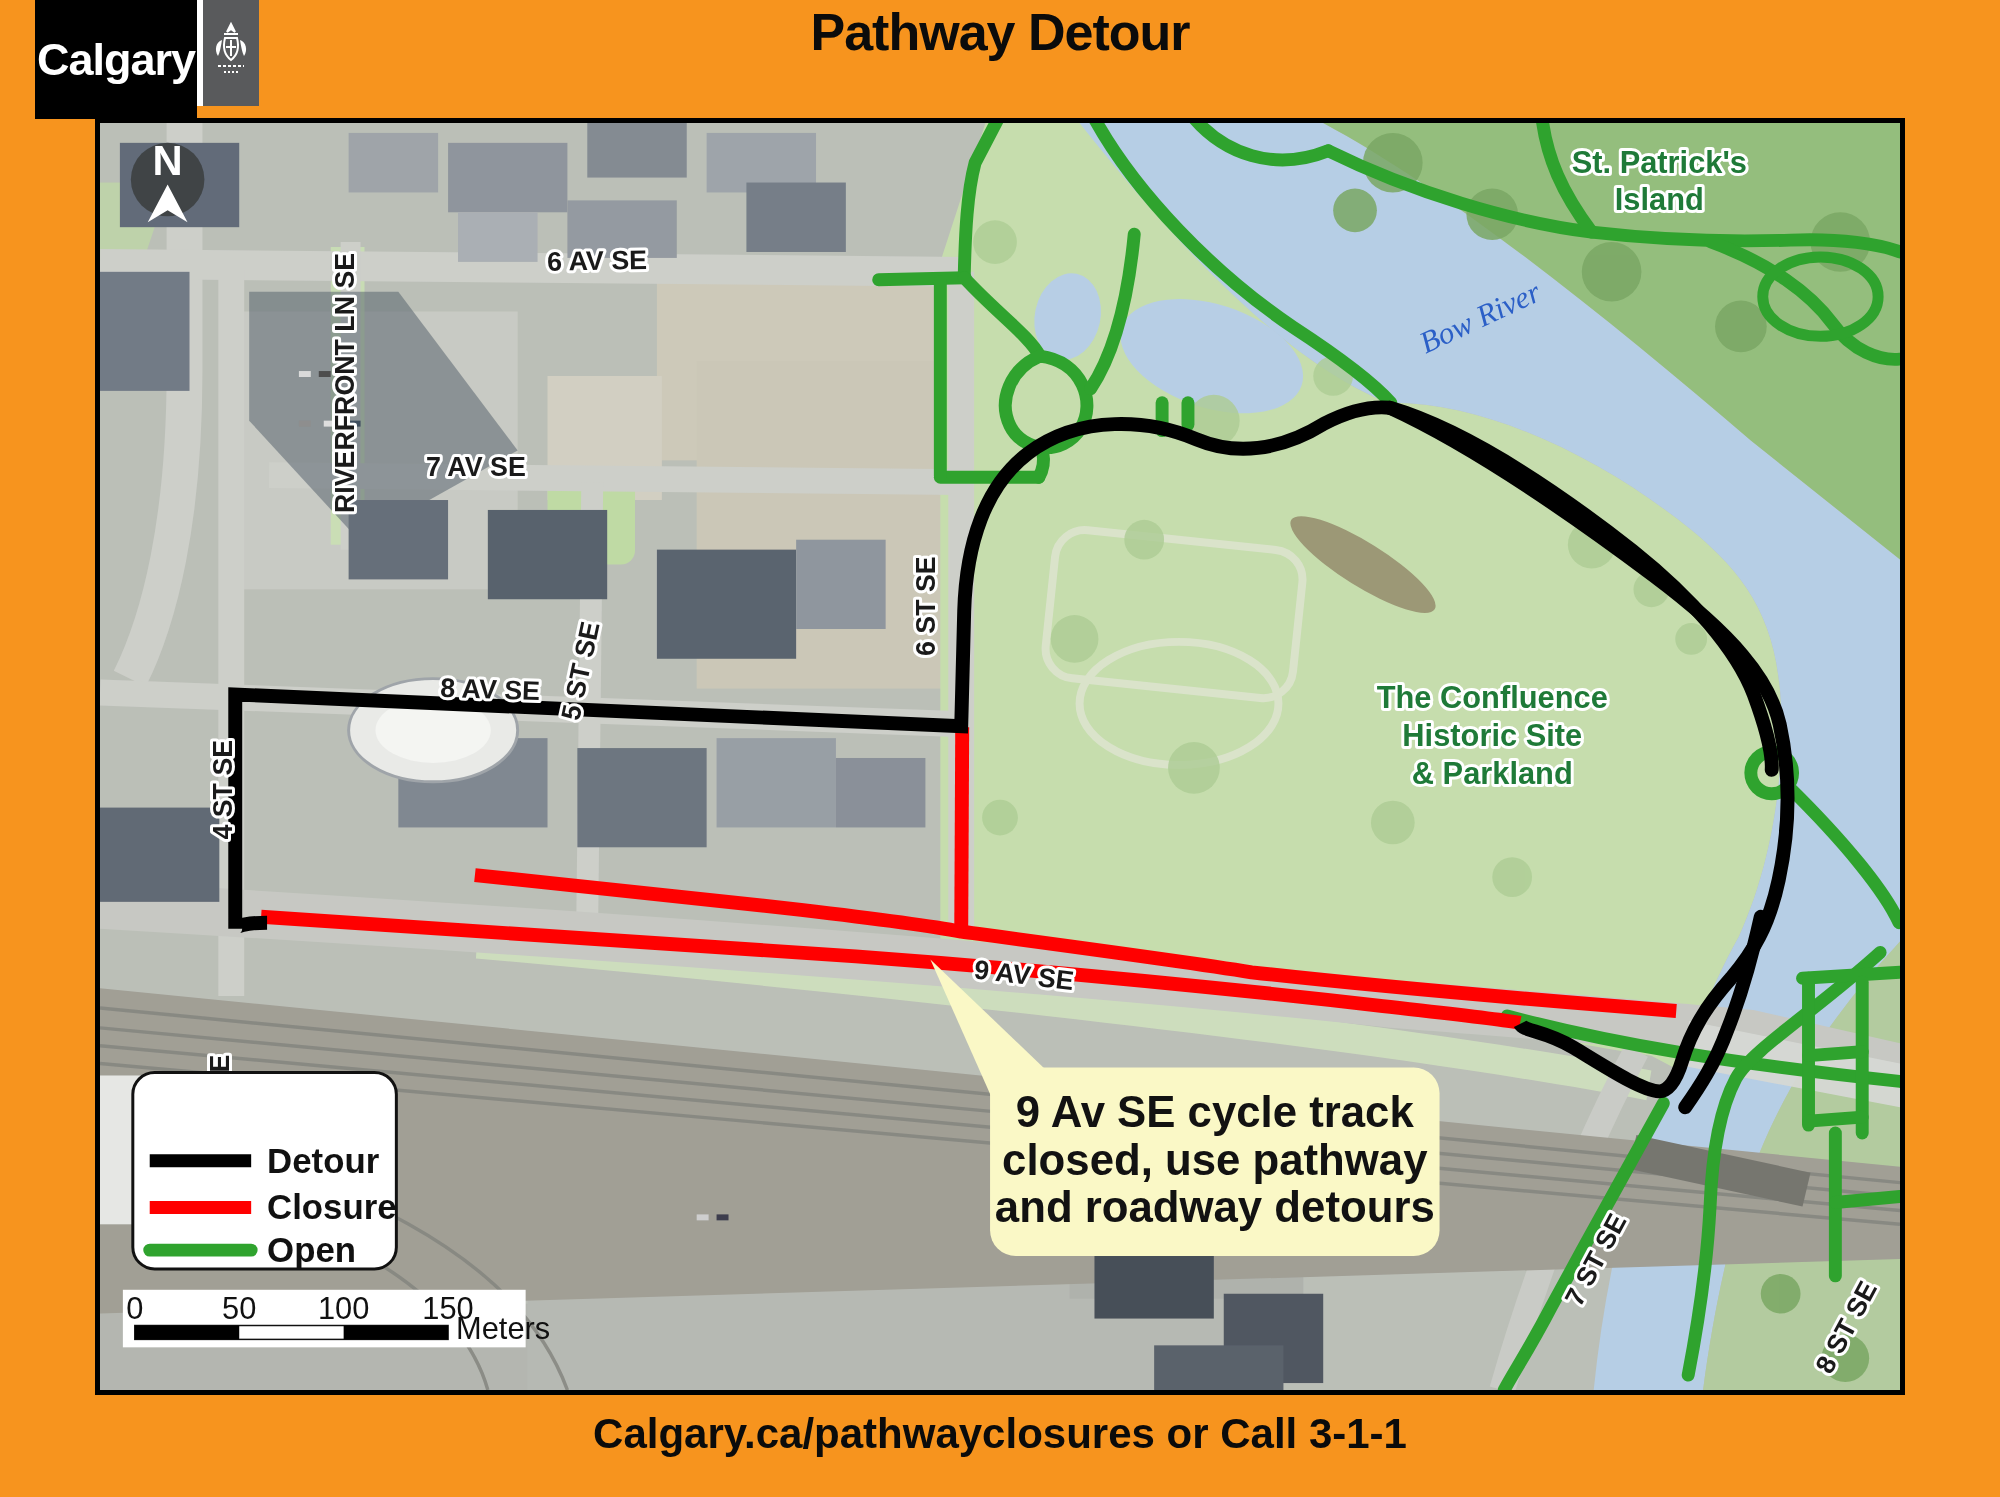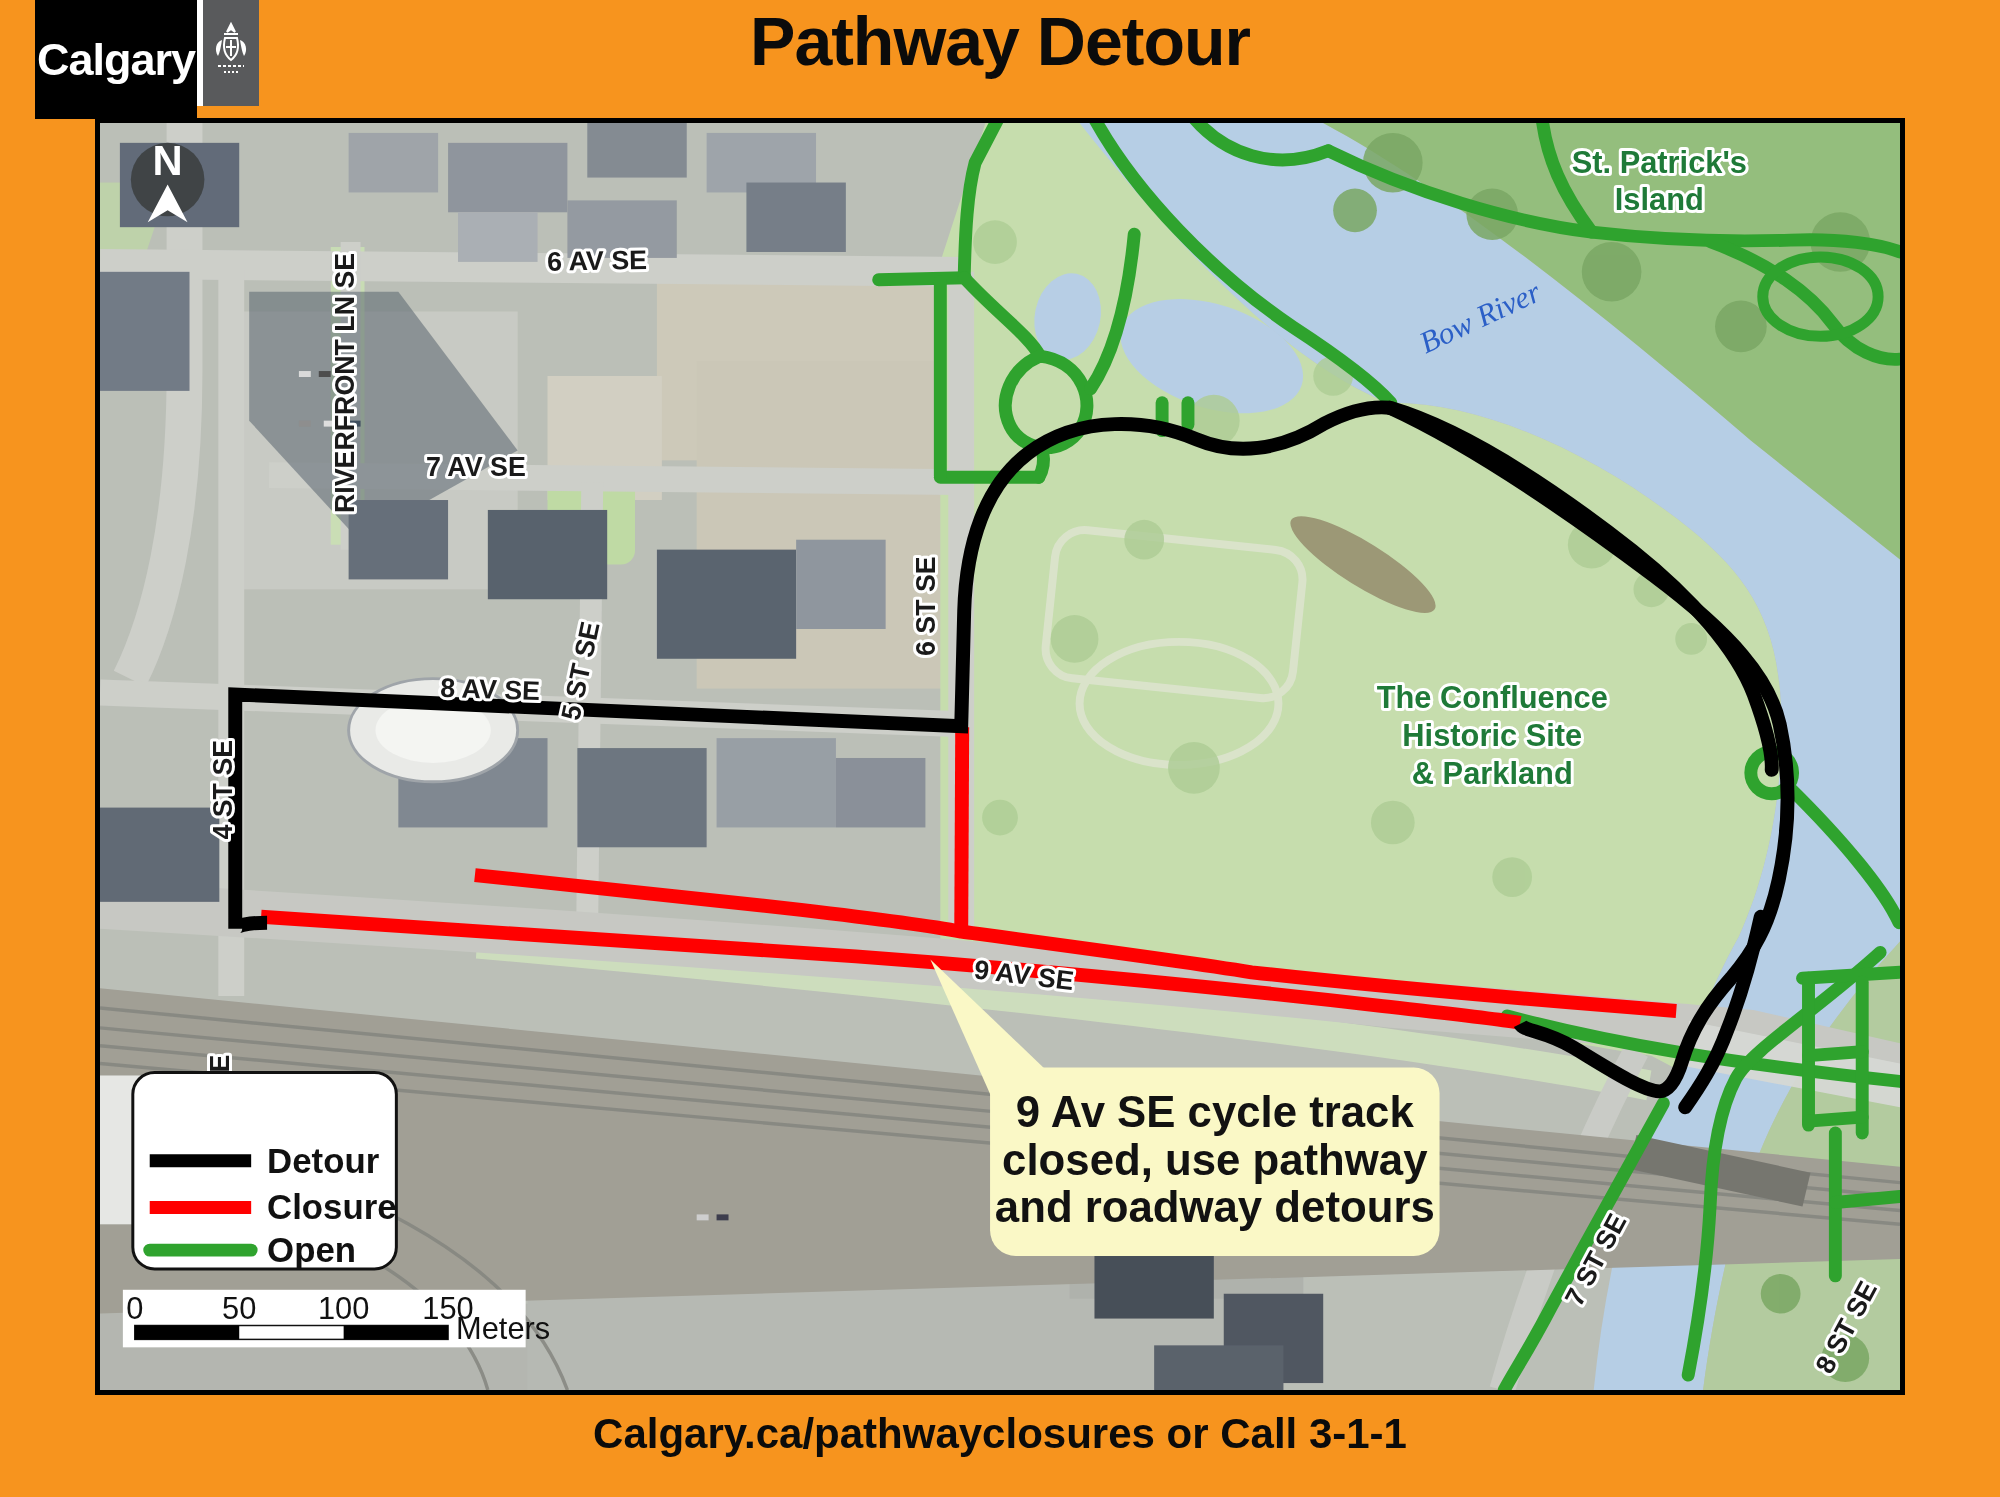--- a/index.html
+++ b/index.html
@@ -4,21 +4,21 @@
 <style>
   html,body{margin:0;padding:0;}
   body{width:2000px;height:1497px;background:#F7941E;font-family:"Liberation Sans",sans-serif;position:relative;overflow:hidden;}
   #stage{position:absolute;inset:0;}
   .header{position:absolute;top:0;left:0;width:2000px;height:118px;}
   .logo{position:absolute;top:0;left:35px;height:106px;display:flex;}
   .logo-red{width:162px;height:119px;background:#000000;display:flex;align-items:center;justify-content:center;}
   .logo-red span{color:#fff;font-weight:bold;font-size:45px;letter-spacing:-1px;}
   .logo-gap{width:6px;height:106px;background:#fff;}
   .logo-gray{width:56px;height:106px;background:#595A5C;display:flex;align-items:center;justify-content:center;}
-  .page-title{position:absolute;top:2px;left:0;width:2000px;text-align:center;font-size:68px;font-weight:bold;letter-spacing:-1px;color:#0b0b0b;}
+  .page-title{position:absolute;top:2px;left:0;width:2000px;text-align:center;font-size:52px;font-weight:bold;letter-spacing:-1px;color:#0b0b0b;}
   .map-wrap{position:absolute;left:95px;top:118px;width:1810px;height:1277px;border:5px solid #000;box-sizing:border-box;background:#B8BCB4;}
   .map-wrap svg{display:block;width:100%;height:100%;}
   .footer{position:absolute;left:0;top:1395px;width:2000px;height:78px;display:flex;align-items:center;justify-content:center;}
   .footer div{font-size:42px;font-weight:bold;color:#0b0b0b;}
   text{font-family:"Liberation Sans",sans-serif;}
   .street{font-size:27px;font-weight:bold;fill:#1a1a1a;stroke:#ffffff;stroke-width:6px;paint-order:stroke;stroke-linejoin:round;text-anchor:middle;}
   .place-green{font-size:31px;font-weight:bold;fill:#1F7A38;stroke:#ffffff;stroke-width:6px;paint-order:stroke;stroke-linejoin:round;text-anchor:middle;}
   .river-label{font-family:"Liberation Serif",serif;font-style:italic;font-size:31px;fill:#2B5FC7;text-anchor:middle;}
   .legend-label{font-size:35px;font-weight:bold;fill:#111;}
   .scale-num{font-size:31px;fill:#111;text-anchor:middle;}

